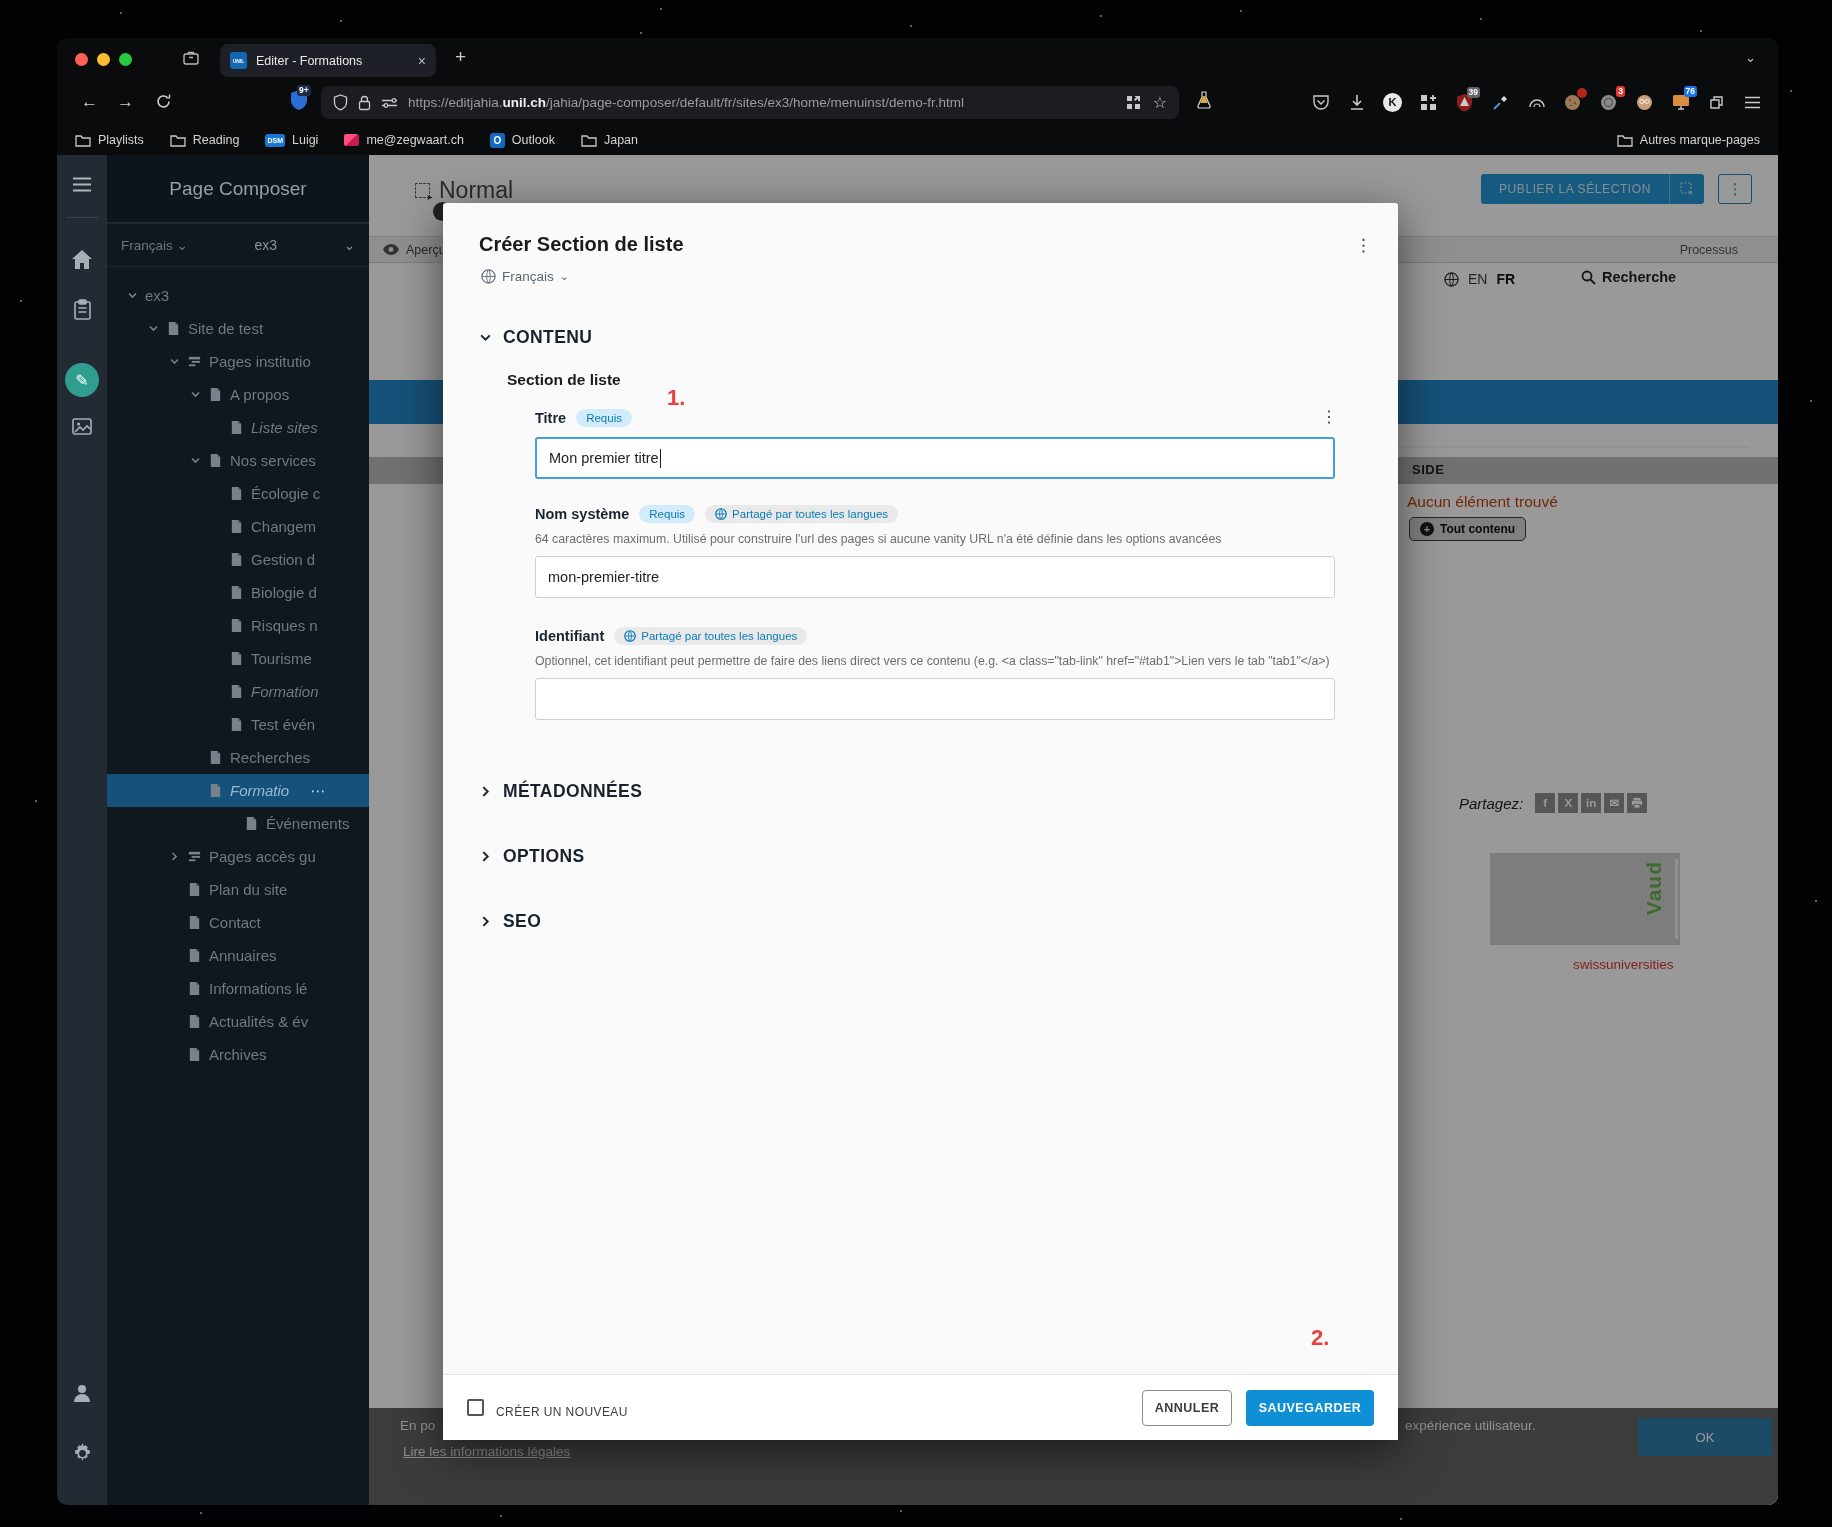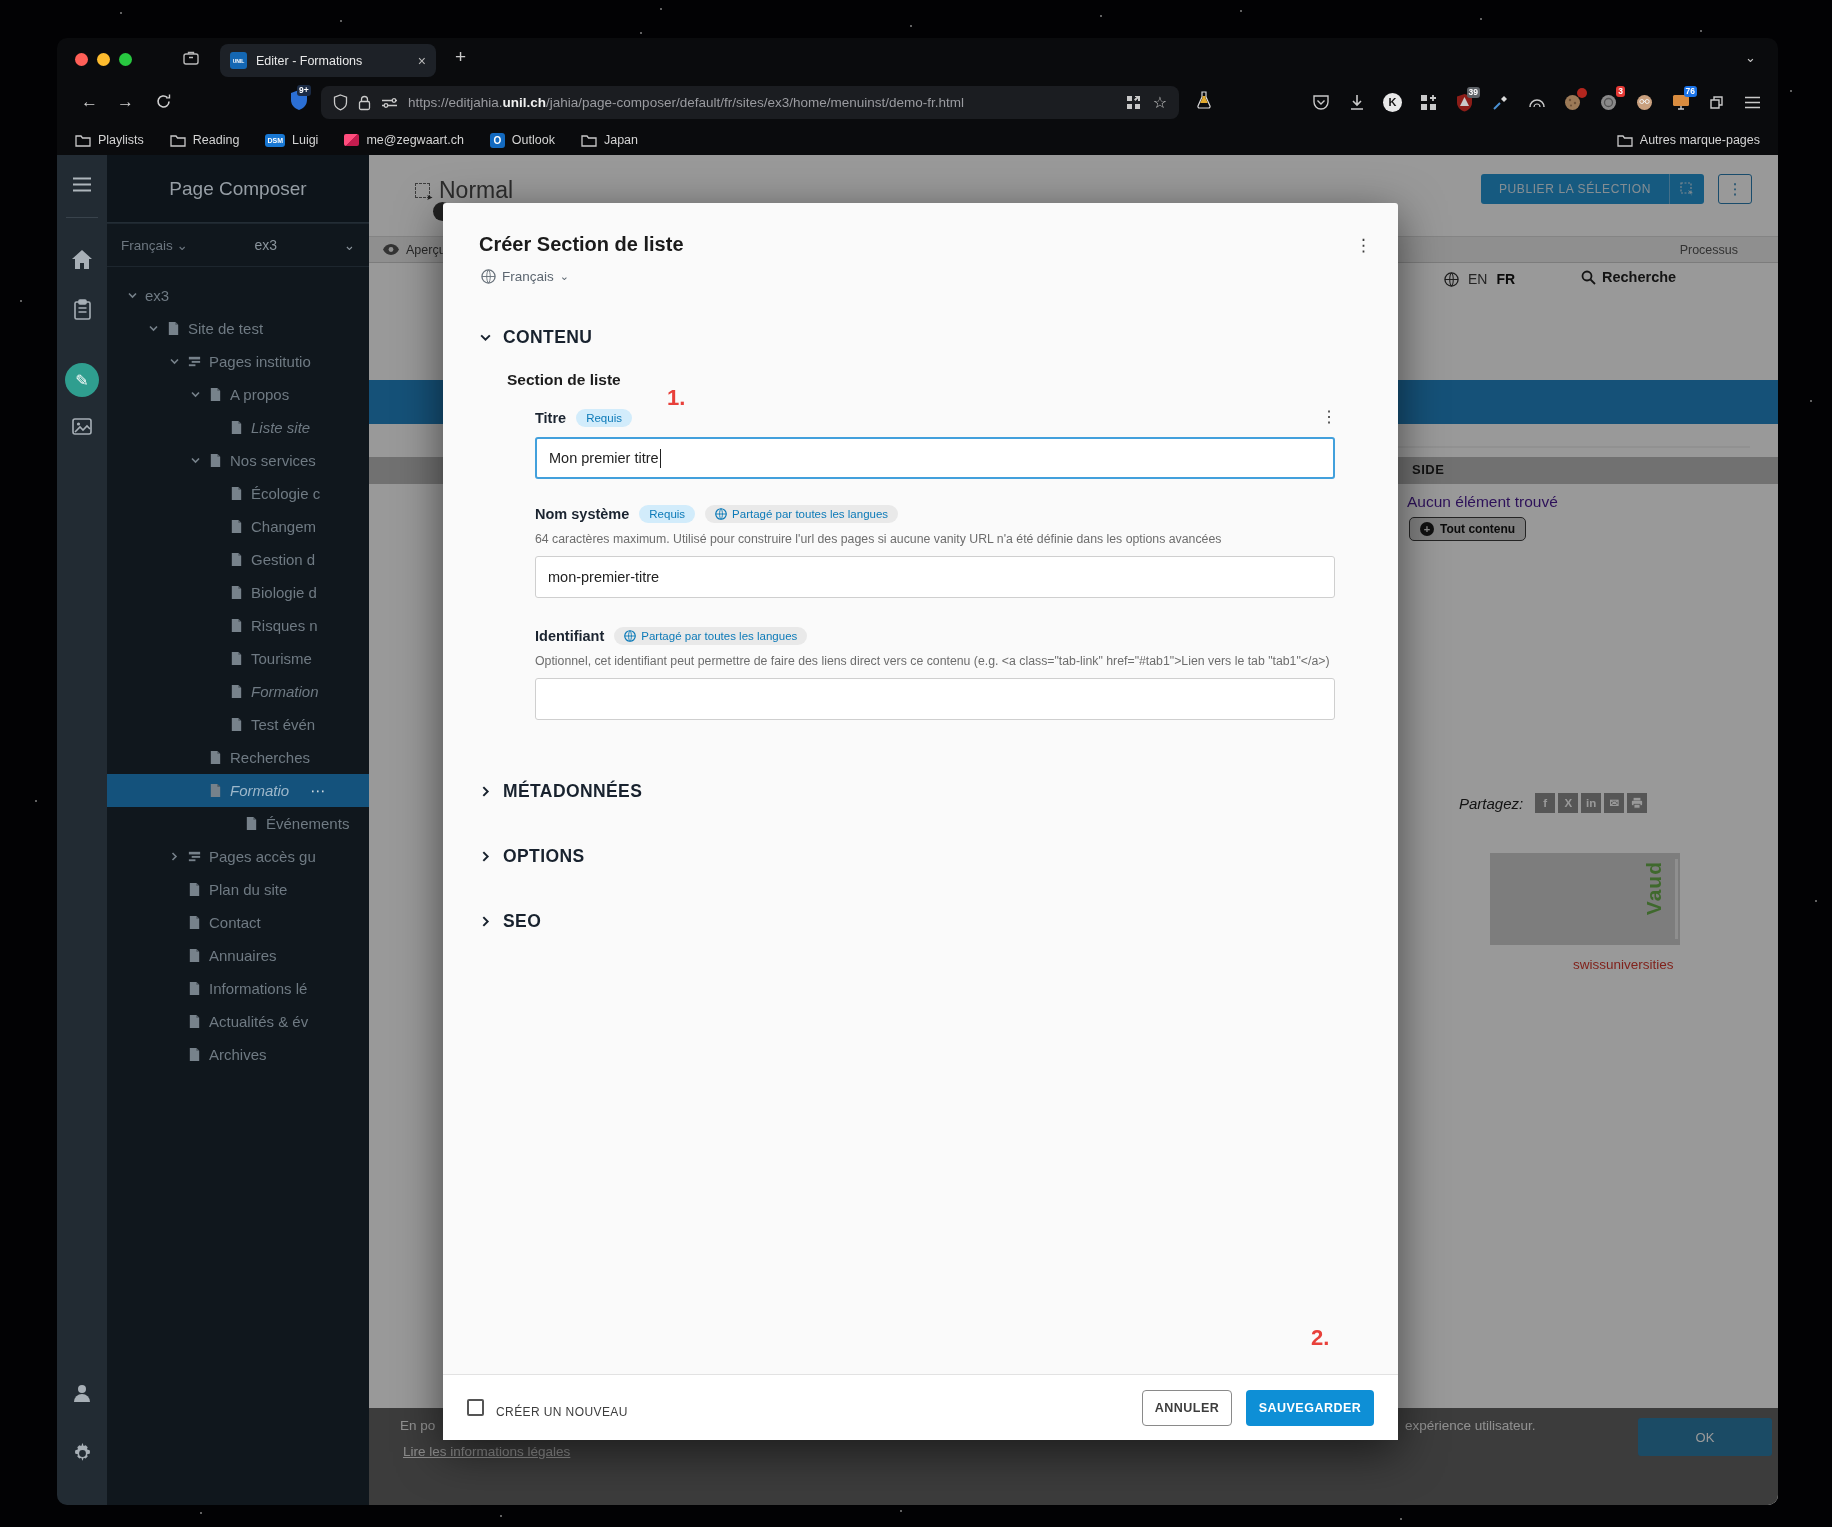--- a/index.html
+++ b/index.html
@@ -92,21 +92,21 @@
   .c-toolbar .right { margin-left:auto; color:#555; padding-right:26px; }
   .langs { position:absolute; left:1075px; top:116px; display:flex; align-items:center; gap:9px;
            font-size:14px; color:#3d3d3d; }
   .langs .fr { font-weight:bold; color:#111; }
   .searchlbl { position:absolute; left:1212px; top:114px; display:flex; align-items:center; gap:6px;
                font-size:14.5px; color:#222; font-weight:bold; }
   .blueband { position:absolute; left:0; right:0; top:225px; height:44px; background:#2388c8; }
   .underline { position:absolute; left:836px; width:545px; top:291px; height:2px; background:#f2f2f2; }
   .sidebar-band { position:absolute; left:0; right:0; top:302px; height:27px; background:#bdbdbd; }
   .sidebar-band span { position:absolute; left:1043px; top:5px; font-size:13px; font-weight:bold; color:#1f1f1f; letter-spacing:.5px; }
-  .emptymsg { position:absolute; left:1038px; top:338px; font-size:15.5px; color:#4c1d95; }
+  .emptymsg { position:absolute; left:1038px; top:338px; font-size:15.5px; color:#c2410c; }
   .toutbtn { position:absolute; left:1040px; top:362px; display:flex; align-items:center; gap:6px;
              border:1.6px solid #3d3d3d; border-radius:5px; background:#d6d6d6; padding:4px 10px;
              font-size:12px; font-weight:bold; color:#111; }
   .pluscirc { width:14px; height:14px; border-radius:50%; background:#1c1c1c; color:#e6e6e6; font-size:11px;
               display:flex; align-items:center; justify-content:center; }
   .share { position:absolute; left:1090px; top:638px; display:flex; align-items:center; gap:8px; }
   .share .slabel { font-style:italic; font-size:15px; color:#222; margin-right:4px; }
   .sq { width:20px; height:20px; background:#8f8f8f; color:#fff; font-size:11.5px; font-weight:bold;
         display:flex; align-items:center; justify-content:center; }
   .photo { position:absolute; left:1121px; top:698px; width:190px; height:92px; background:#d0d0d0; }
@@ -464,21 +464,21 @@
                 <path d="M10 1l3 3h-3z" fill="#4c555d"></path>
               </svg>
               <span class="lbl">A propos</span>
             </div>
             <div class="trow" style="padding-left: 104px;">
               <span class="tc"></span>
               <svg class="ti" viewBox="0 0 16 16">
                 <path d="M3 1h7l3 3v11H3z" fill="#77828b"></path>
                 <path d="M10 1l3 3h-3z" fill="#4c555d"></path>
               </svg>
-              <span class="lbl it">Liste site</span>
+              <span class="lbl it">Liste sites</span>
             </div>
             <div class="trow" style="padding-left: 83px;">
               <svg class="tc" viewBox="0 0 11 11">
                 <path d="M2 3.5l3.5 3.5L9 3.5" fill="none" stroke="#77828b" stroke-width="1.6"></path>
               </svg>
               <svg class="ti" viewBox="0 0 16 16">
                 <path d="M3 1h7l3 3v11H3z" fill="#77828b"></path>
                 <path d="M10 1l3 3h-3z" fill="#4c555d"></path>
               </svg>
               <span class="lbl">Nos services</span>

